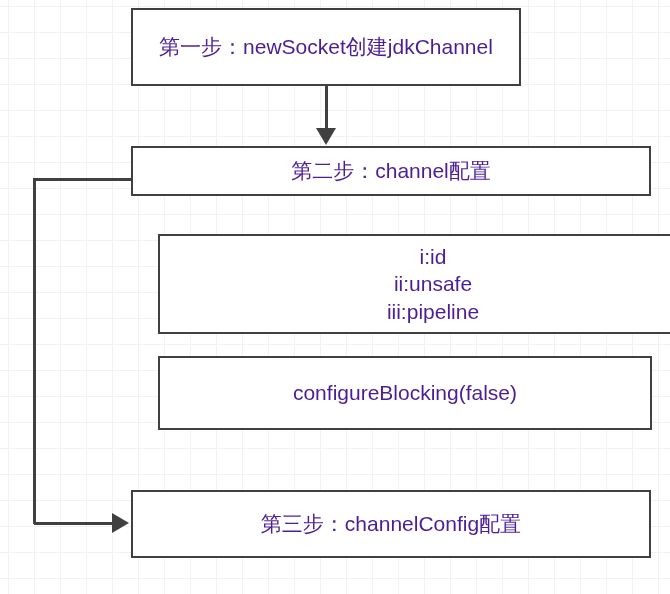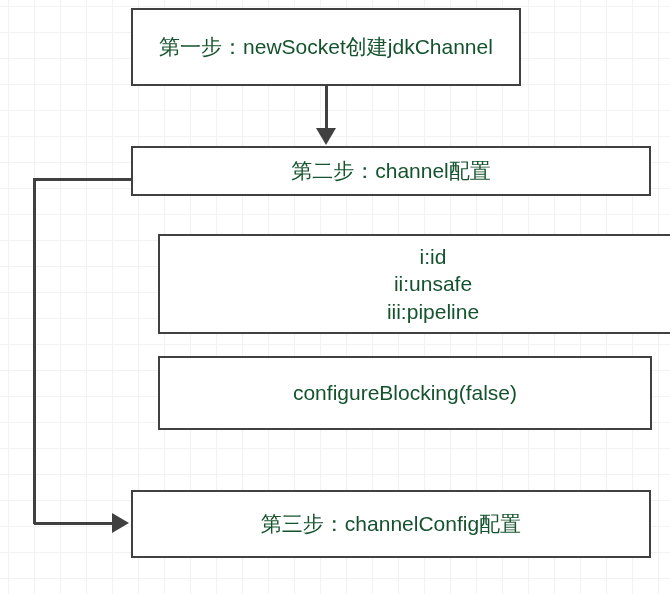--- a/index.html
+++ b/index.html
@@ -26,21 +26,21 @@
   }
   .box {
     position: absolute;
     background: #ffffff;
     border: 2px solid #404040;
     display: flex;
     align-items: center;
     justify-content: center;
     text-align: center;
     font-size: 21px;
-    color: #14532d;
+    color: #4c1d95;
     line-height: 1.3;
     box-sizing: border-box;
     padding: 4px 8px;
   }
   .arrow-line {
     position: absolute;
     background: #404040;
   }
   .arrow-head-down {
     position: absolute;

